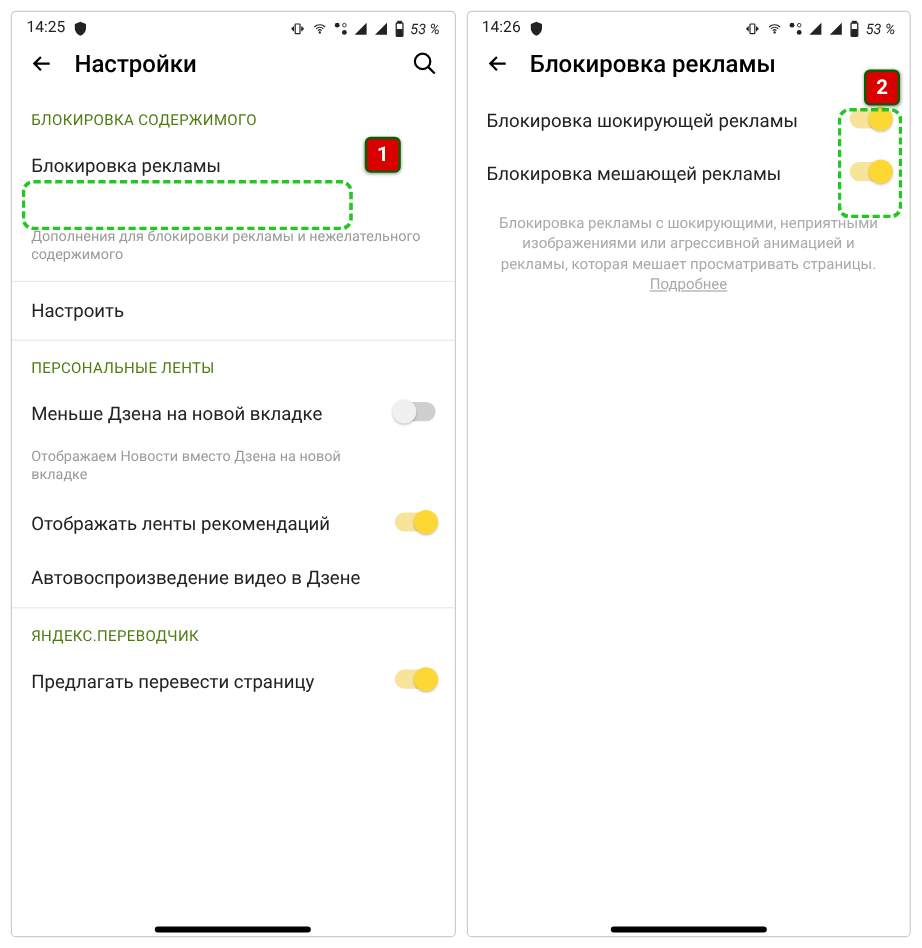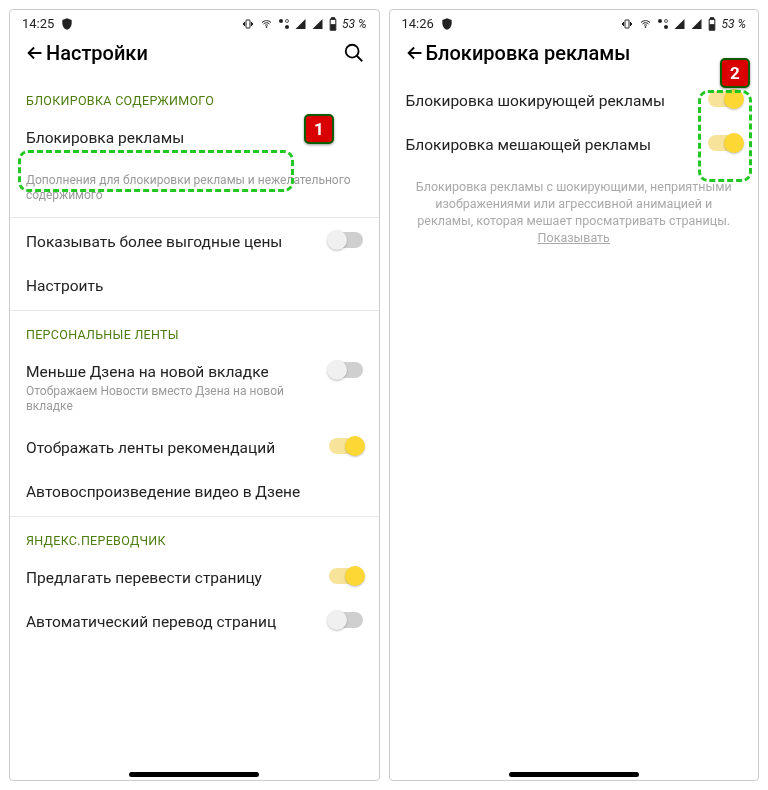--- a/index.html
+++ b/index.html
@@ -30,20 +30,21 @@
     font-size: 13px;
     color: #222;
   }
   .sb-left { display: flex; align-items: center; gap: 6px; }
   .sb-right { display: flex; align-items: center; gap: 4px; font-size: 12px; font-style: italic; }
   .sb-right svg { display: block; }
   .appbar {
     display: flex;
     align-items: center;
     padding: 8px 14px 14px;
+    gap: 16px;
   }
   .appbar .title {
     font-size: 20px;
     font-weight: 500;
     color: #000;
     flex: 1;
   }
   .icon-btn { cursor: pointer; display:flex; align-items:center; }
   .section-header {
     font-size: 12.5px;
@@ -60,21 +61,21 @@
   }
   .setting-main { flex: 1; min-width: 0; }
   .setting-title {
     font-size: 15.5px;
     color: #222;
     line-height: 1.3;
   }
   .setting-sub {
     font-size: 12px;
     color: #9a9a9a;
-    margin-top: 1px;
+    margin-top: 18px;
     line-height: 1.25;
   }
   .divider {
     height: 1px;
     background: #e8e8e8;
     margin: 2px 0;
   }
   .switch {
     width: 34px;
     height: 16px;
@@ -210,26 +211,20 @@
 
   <div class="setting-row">
     <div class="setting-main">
       <div class="setting-sub">Дополнения для блокировки рекламы и нежелательного содержимого</div>
     </div>
   </div>
 
   <div class="divider"></div>
 
 
-  <div class="setting-row">
-    <div class="setting-main">
-      <div class="setting-title">Показывать более выгодные цены</div>
-    </div>
-    <div class="switch off"></div>
-  </div>
 
   <div class="setting-row">
     <div class="setting-main">
       <div class="setting-title">Настроить</div>
     </div>
   </div>
 
   <div class="divider"></div>
 
   <div class="section-header">ПЕРСОНАЛЬНЫЕ ЛЕНТЫ</div>
@@ -259,26 +254,20 @@
 
   <div class="section-header">ЯНДЕКС.ПЕРЕВОДЧИК</div>
 
   <div class="setting-row">
     <div class="setting-main">
       <div class="setting-title">Предлагать перевести страницу</div>
     </div>
     <div class="switch on"></div>
   </div>
 
-  <div class="setting-row" style="padding-bottom:6px;">
-    <div class="setting-main">
-      <div class="setting-title">Автоматический перевод страниц</div>
-    </div>
-    <div class="switch off"></div>
-  </div>
 
   <div class="navbar">
     <div class="navbar-pill"></div>
   </div>
 
   <div class="highlight-box" style="top:140px; left:8px; width:276px; height:42px;"></div>
   <div class="callout" style="top:104px; left:294px;">1</div>
 </div>
 
 <div class="phone">
@@ -336,21 +325,21 @@
 
   <div class="setting-row">
     <div class="setting-main">
       <div class="setting-title">Блокировка мешающей рекламы</div>
     </div>
     <div class="switch on"></div>
   </div>
 
   <div class="info-text">
     <span>Блокировка рекламы с шокирующими, неприятными изображениями или агрессивной анимацией и рекламы, которая мешает просматривать страницы.</span>
-    <span class="link">Показывать</span>
+    <span class="link">Подробнее</span>
   </div>
 
   <div class="navbar">
     <div class="navbar-pill"></div>
   </div>
 
   <div class="highlight-box" style="top:80px; right:6px; width:54px; height:92px;"></div>
   <div class="callout" style="top:48px; right:8px;">2</div>
 </div>
 

